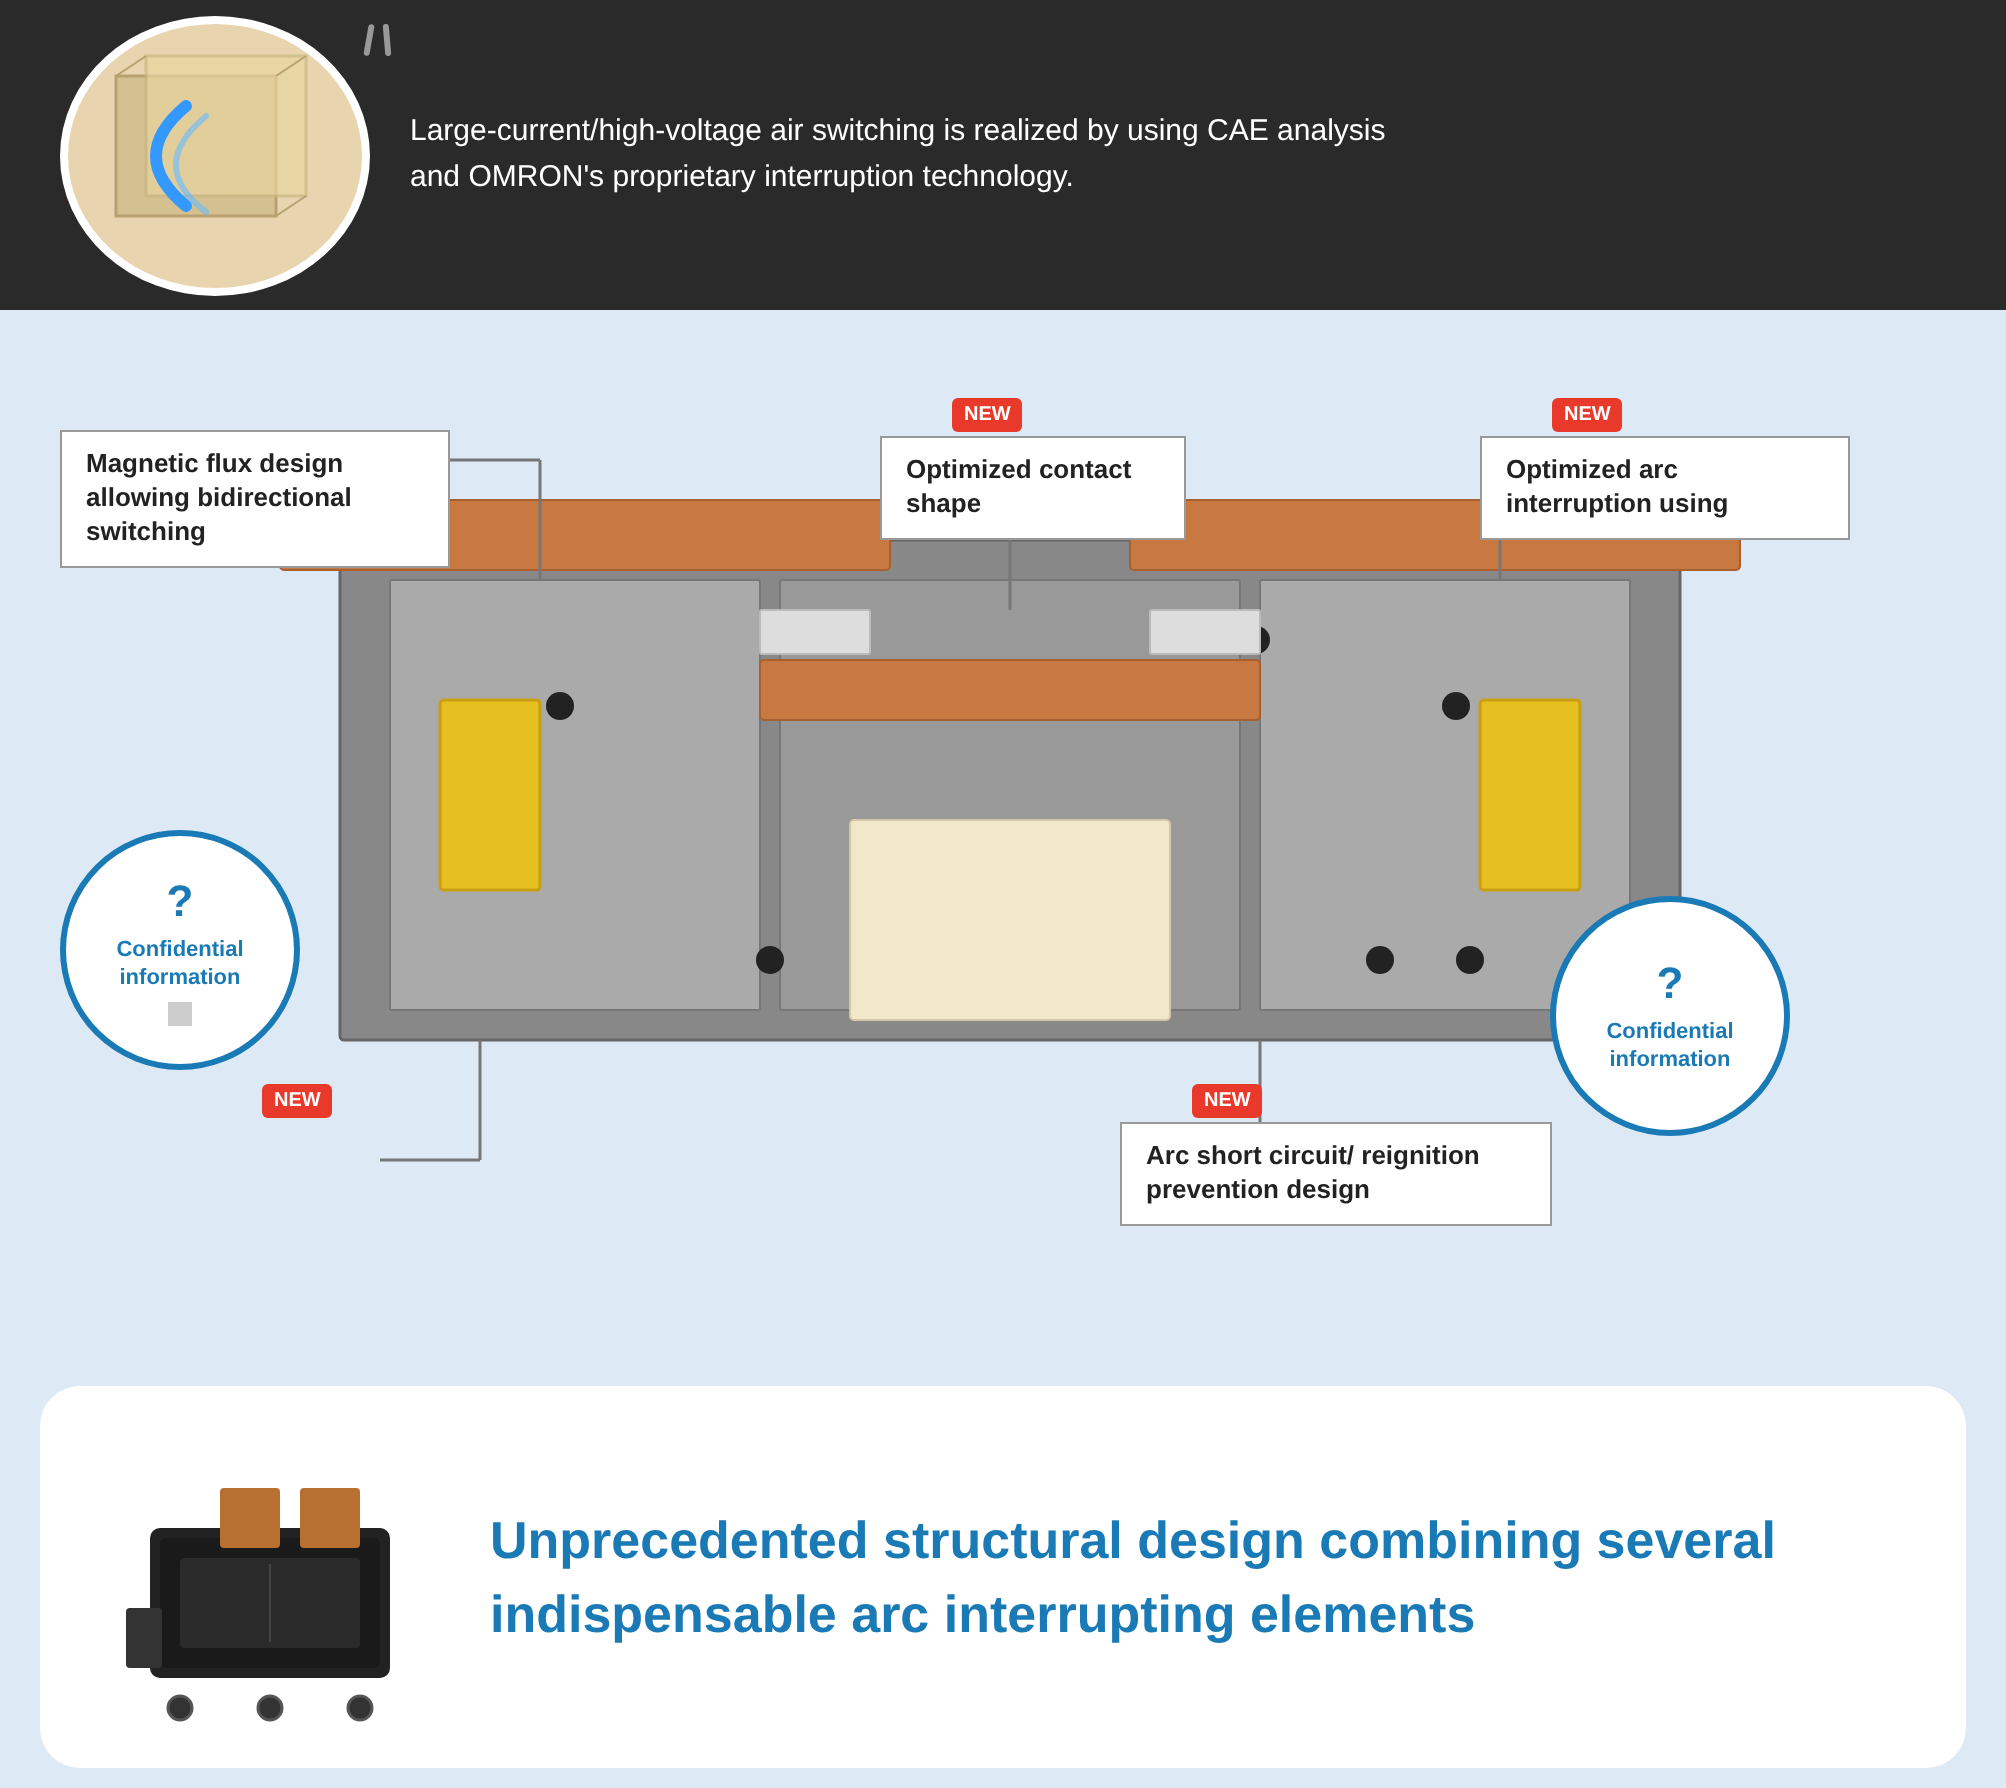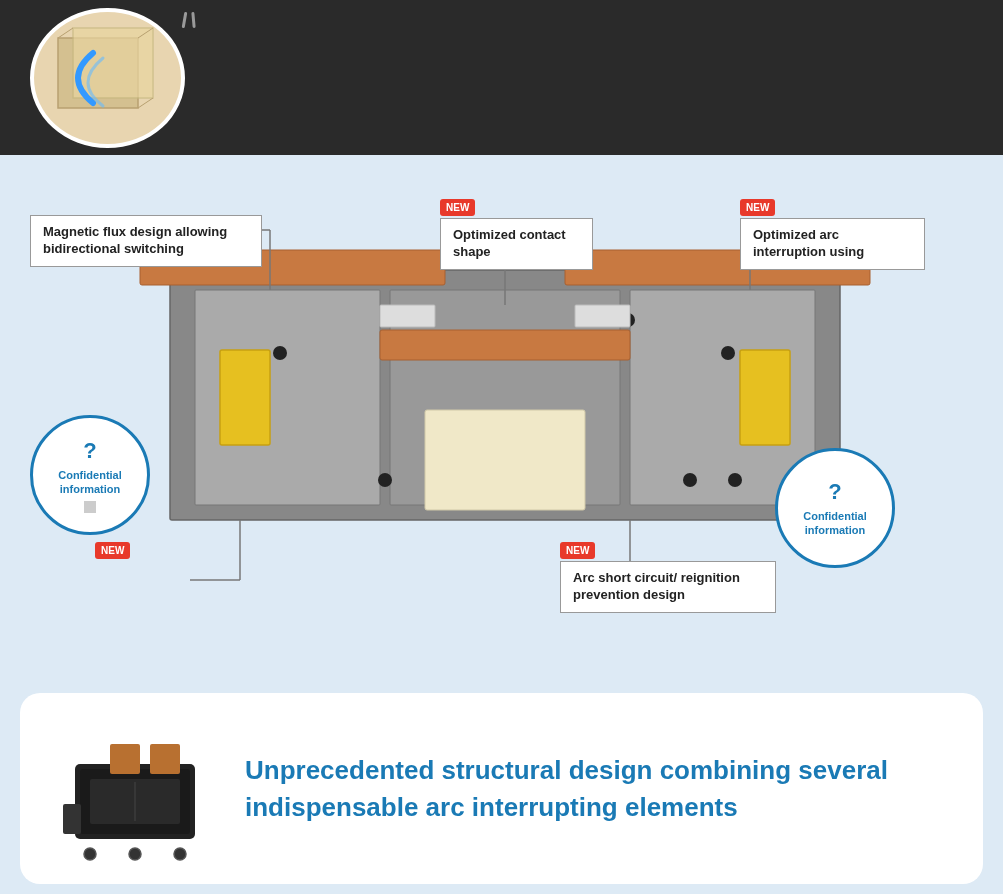--- a/index.html
+++ b/index.html
@@ -58,20 +58,21 @@
     
     .new-badge {
       position: absolute;
       background: #e8392a;
       color: white;
       font-size: 10px;
       font-weight: 900;
       padding: 3px 6px;
       border-radius: 3px;
       z-index: 10;
+      margin-left: 36px;
     }
 
     
     .confidential-circle {
       position: absolute;
       border-radius: 50%;
       background: white;
       border: 3px solid #1a7ab5;
       display: flex;
       flex-direction: column;
@@ -146,20 +147,21 @@
 
       <path d="M 50 35 Q 20 60 50 85" fill="none" stroke="#3399ff" stroke-width="6" stroke-linecap="round"></path>
       <path d="M 60 40 Q 30 65 60 88" fill="none" stroke="#66bbff" stroke-width="3" stroke-linecap="round" opacity="0.6"></path>
 
       <line x1="30" y1="10" x2="15" y2="20" stroke="#b8a070" stroke-width="1"></line>
       <line x1="110" y1="10" x2="95" y2="20" stroke="#b8a070" stroke-width="1"></line>
       <line x1="110" y1="80" x2="95" y2="90" stroke="#b8a070" stroke-width="1"></line>
     </svg>
   </div>
 
+  <div class="banner-text">Large-current/high-voltage air switching is realized by using CAE analysis and OMRON's proprietary interruption technology.</div>
 </div>
 
 <svg class="relay-svg" viewBox="0 0 930 460">
 
   <rect x="130" y="95" width="670" height="250" rx="2" fill="#888" stroke="#666" stroke-width="1.5"></rect>
 
   <rect x="155" y="115" width="185" height="215" rx="1" fill="#aaa" stroke="#777" stroke-width="1"></rect>
 
   <rect x="590" y="115" width="185" height="215" rx="1" fill="#aaa" stroke="#777" stroke-width="1"></rect>
 
@@ -195,21 +197,21 @@
   <line x1="710" y1="115" x2="710" y2="50" stroke="#777" stroke-width="1.5"></line>
   <line x1="710" y1="50" x2="770" y2="50" stroke="#777" stroke-width="1.5"></line>
 
   <line x1="200" y1="345" x2="200" y2="405" stroke="#777" stroke-width="1.5"></line>
   <line x1="200" y1="405" x2="150" y2="405" stroke="#777" stroke-width="1.5"></line>
 
   <line x1="590" y1="345" x2="590" y2="400" stroke="#777" stroke-width="1.5"></line>
   <line x1="590" y1="400" x2="640" y2="400" stroke="#777" stroke-width="1.5"></line>
 </svg>
 
-<div class="label-box" style="top:215px; left:30px; width:232px;">
+<div class="label-box" style="top:215px; left:30px; width:195px;">
   <span>Magnetic flux design allowing bidirectional switching</span>
 </div>
 
 <div style="position:absolute; top:197px; left:440px;">
   <div class="new-badge" style="position:relative; top:0; left:0; margin-bottom:2px; display:inline-block;">NEW</div>
   <div class="label-box" style="position:relative; width:153px;">
     <span>Optimized contact shape</span>
   </div>
 </div>
 

